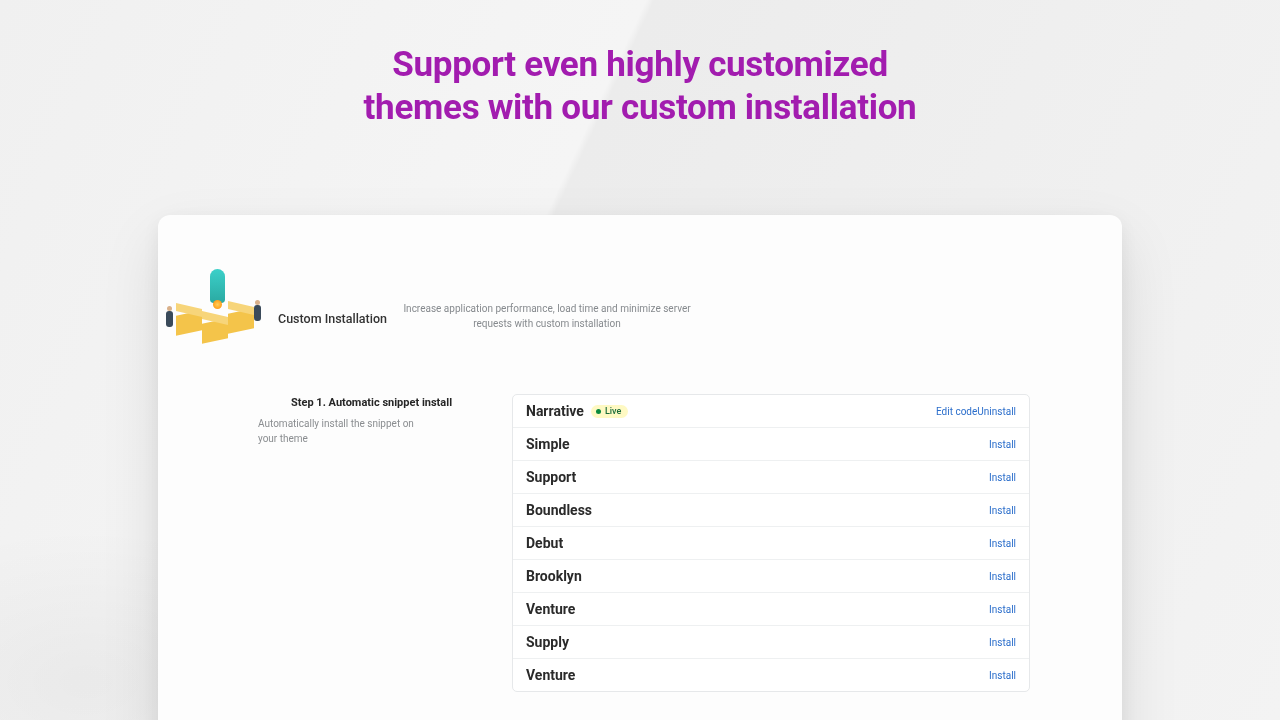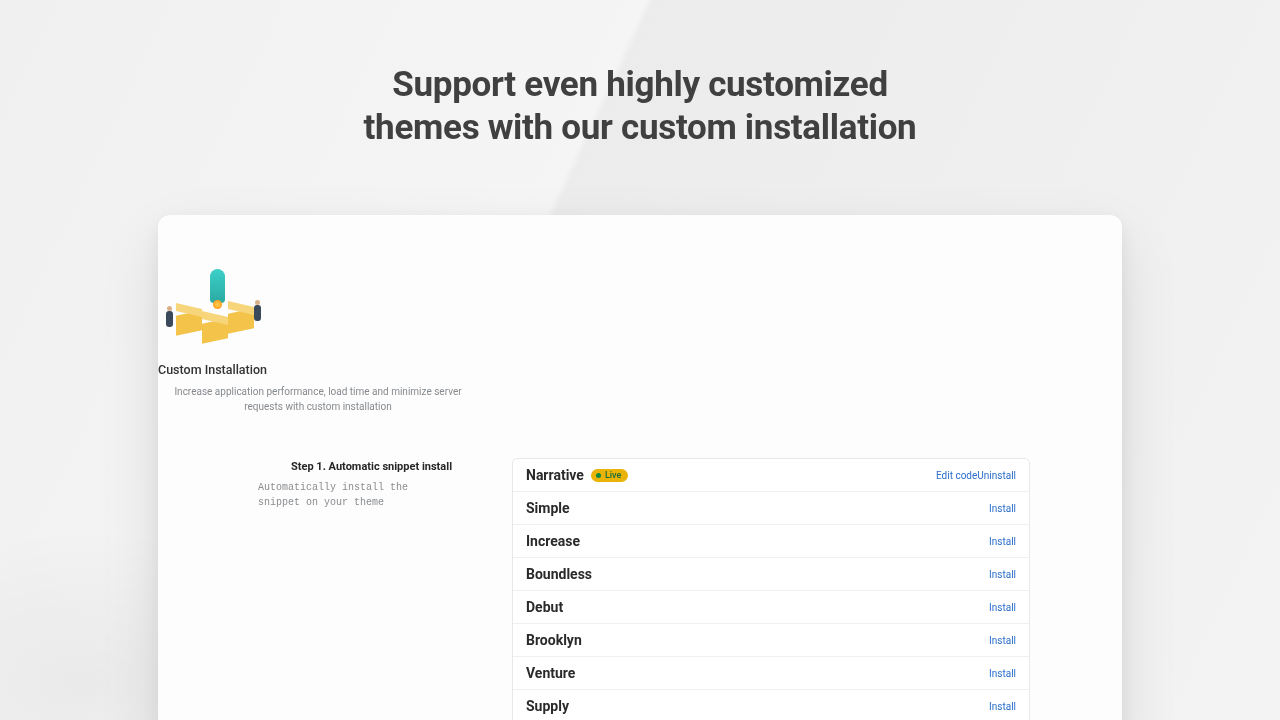--- a/index.html
+++ b/index.html
@@ -5,41 +5,42 @@
   * { box-sizing: border-box; margin: 0; padding: 0; }
   html, body { width: 1280px; height: 720px; overflow: hidden; }
   body {
     font-family: -apple-system, BlinkMacSystemFont, "Segoe UI", Roboto, "Helvetica Neue", Arial, sans-serif;
     background: linear-gradient(115deg, #f0f0f0 0%, #f5f5f5 40%, #ececec 40.5%, #f3f3f3 100%);
     position: relative;
     color: #1a1a1a;
   }
   .headline {
     text-align: center;
-    padding-top: 64px;
+    padding-top: 44px;
     font-size: 35px;
     font-weight: 700;
     line-height: 1.22;
-    color: #404040;
+    color: #a21caf;
     letter-spacing: -0.3px;
   }
   .card {
     position: absolute;
     top: 215px;
     left: 158px;
     width: 964px;
     height: 600px;
     background: #fdfdfd;
     border-radius: 12px;
     box-shadow: 0 25px 60px rgba(0,0,0,0.10), 0 6px 18px rgba(0,0,0,0.06);
     padding-top: 60px;
   }
   .hero {
     display: flex;
-    flex-direction: column;
+    flex-direction: row;
+    align-items: center;
   }
   .hero-illust {
     width: 120px;
     height: 75px;
     position: relative;
   }
   .hero-title {
     margin-top: 12px;
     font-size: 12.5px;
     font-weight: 500;
@@ -69,21 +70,20 @@
     font-weight: 700;
     color: #262626;
     margin-left: 33px;
   }
   .step-desc {
     margin-top: 8px;
     font-size: 10px;
     color: #8a8d90;
     line-height: 1.45;
     max-width: 160px;
-    font-family: Liberation Mono, monospace;
   }
   .themes {
     flex: 1;
     background: #ffffff;
     border: 1px solid #e6e8ea;
     border-radius: 5px;
     overflow: hidden;
   }
   .row {
     display: flex;
@@ -101,21 +101,21 @@
   }
   .theme-name {
     font-size: 14px;
     font-weight: 700;
     color: #2a2a2a;
   }
   .badge {
     display: inline-flex;
     align-items: center;
     gap: 4px;
-    background: #eab308;
+    background: #fef9c3;
     color: #196b3a;
     font-size: 9px;
     font-weight: 500;
     padding: 1.5px 7px 1.5px 5px;
     border-radius: 10px;
   }
   .badge-dot {
     width: 5px;
     height: 5px;
     border-radius: 50%;
@@ -206,21 +206,21 @@
         <div class="row">
           <div class="row-left">
             <span class="theme-name">Simple</span>
           </div>
           <div class="row-actions">
             <span class="link">Install</span>
           </div>
         </div>
         <div class="row">
           <div class="row-left">
-            <span class="theme-name">Increase</span>
+            <span class="theme-name">Support</span>
           </div>
           <div class="row-actions">
             <span class="link">Install</span>
           </div>
         </div>
         <div class="row">
           <div class="row-left">
             <span class="theme-name">Boundless</span>
           </div>
           <div class="row-actions">

